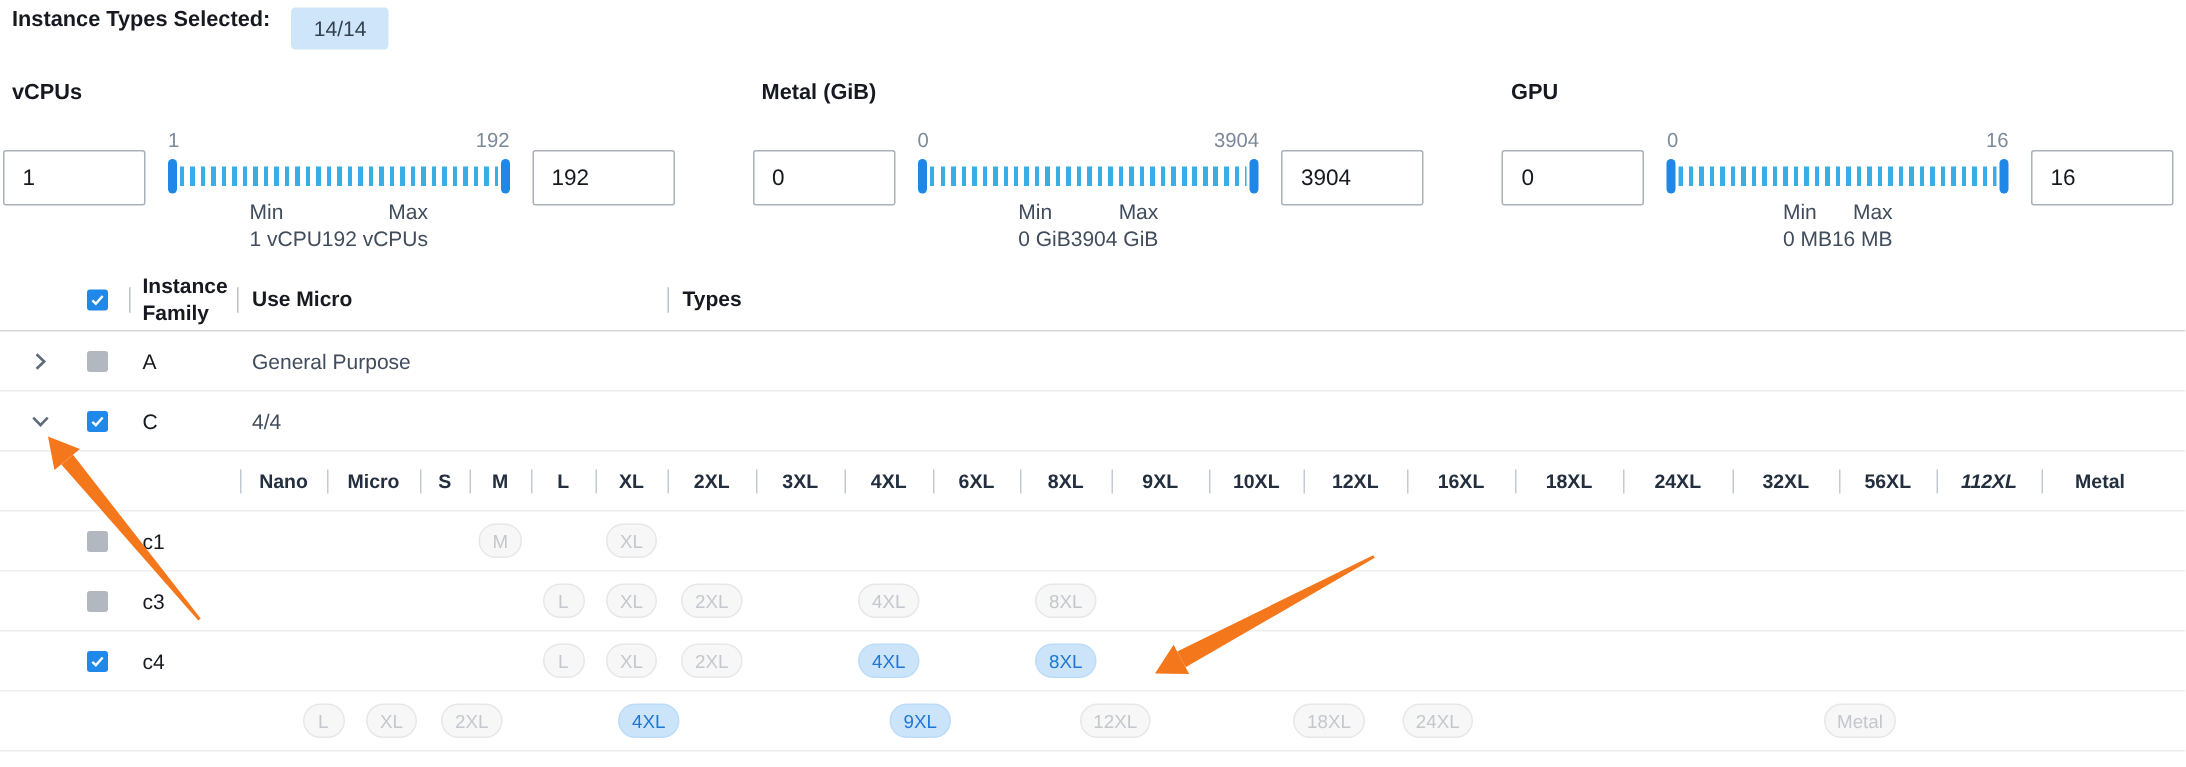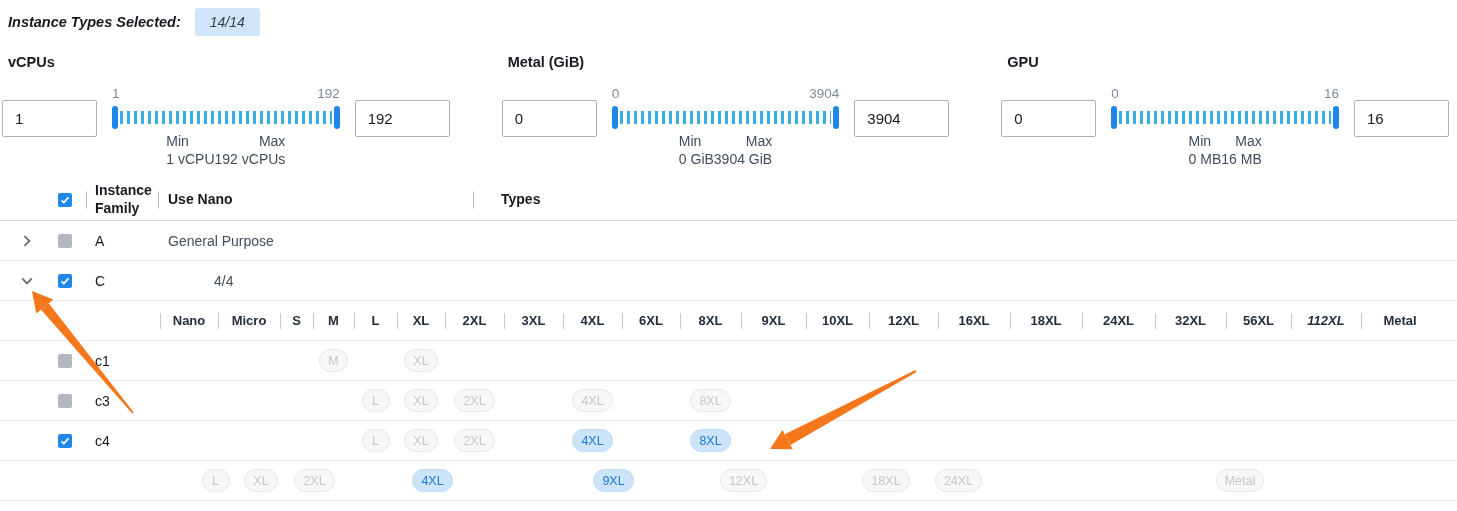--- a/index.html
+++ b/index.html
@@ -1,20 +1,20 @@
 <!DOCTYPE html>
 <html><head>
 <meta charset="utf-8">
 <style>
   * { box-sizing: border-box; margin: 0; padding: 0; }
   html,body { width:1457px; height:511px; background:#fff; overflow:hidden;
     font-family:"Liberation Sans","DejaVu Sans",sans-serif; color:#16191f; position:relative; }
 
   
-  .topbar { display:flex; align-items:center; padding:5px 0 0 8px; height:38px;font-style:italic; }
+  .topbar { display:flex; align-items:flex-start; padding:5px 0 0 8px; height:38px; }
   .topbar-label { font-weight:700; font-size:14.5px; color:#16191f; }
   .badge { margin-left:14px; background:#cfe6fa; color:#2b3razz445c; color:#33404f;
     font-size:14px; padding:6px 15px; border-radius:3px; }
 
   
   .filters { display:flex; padding:10px 8px 0 2px; gap:52px; }
   .filter { flex:1 1 0; min-width:0; }
   .f-title { font-weight:700; font-size:14.5px; margin:6px 0 16px 6px; color:#16191f; }
   .f-body { display:flex; align-items:flex-start; }
   .inp { width:95px; height:37px; border:1px solid #a9b1ba; border-radius:2px;
@@ -32,21 +32,21 @@
   .sl-right { text-align:right; }
 
   
   .table { margin-top:12px; }
   .trow { display:flex; align-items:center; height:40px; border-bottom:1px solid #e9ebed; }
   .trow.header { height:42px; border-bottom:1px solid #d3d7db; }
   .c-chev { flex:0 0 50px; display:flex; align-items:center; padding-left:20px; }
   .c-cb   { flex:0 0 36px; display:flex; align-items:center; padding-left:8px; }
   .c-fam  { flex:0 0 72px; padding-left:9px; position:relative; font-size:14px; }
   .c-use  { flex:0 0 287px; padding-left:10px; position:relative; font-size:14px; color:#414d5c; }
-  .c-typ  { flex:1 1 auto; padding-left:28px; position:relative; font-size:14px; color:#414d5c;margin-left:28px; }
+  .c-typ  { flex:1 1 auto; padding-left:10px; position:relative; font-size:14px; color:#414d5c; }
   .trow.header .c-fam, .trow.header .c-use, .trow.header .c-typ
     { font-weight:700; color:#16191f; font-size:14px; line-height:1.25; }
   .trow.header .c-fam::before, .trow.header .c-use::before, .trow.header .c-typ::before
     { content:""; position:absolute; left:0; top:50%; transform:translateY(-50%);
       width:1px; height:17px; background:#b9c1cb; }
   .fam-name { color:#16191f; }
 
   
   .cb { width:14px; height:14px; border-radius:2px; display:inline-flex;
     align-items:center; justify-content:center; cursor:pointer; }
@@ -175,21 +175,21 @@
   <div class="trow header">
     <div class="c-chev"></div>
     <div class="c-cb">
       <span class="cb checked">
         <svg width="10" height="10" viewBox="0 0 16 16">
           <path d="M2.5 8.5 L6.2 12 L13.5 3.8" stroke="#fff" stroke-width="2.6" fill="none"></path>
         </svg>
       </span>
     </div>
     <div class="c-fam">Instance Family</div>
-    <div class="c-use">Use Nano</div>
+    <div class="c-use">Use Micro</div>
     <div class="c-typ">Types</div>
   </div>
   <div id="table-body">
       <div class="trow">
         <div class="c-chev">
           <span class="chev">
             <svg width="14" height="14" viewBox="0 0 16 16">
               <path d="M5 2.5 L10.8 8 L5 13.5" stroke="#5f6b7a" stroke-width="2" fill="none"></path>
             </svg>
           </span>

